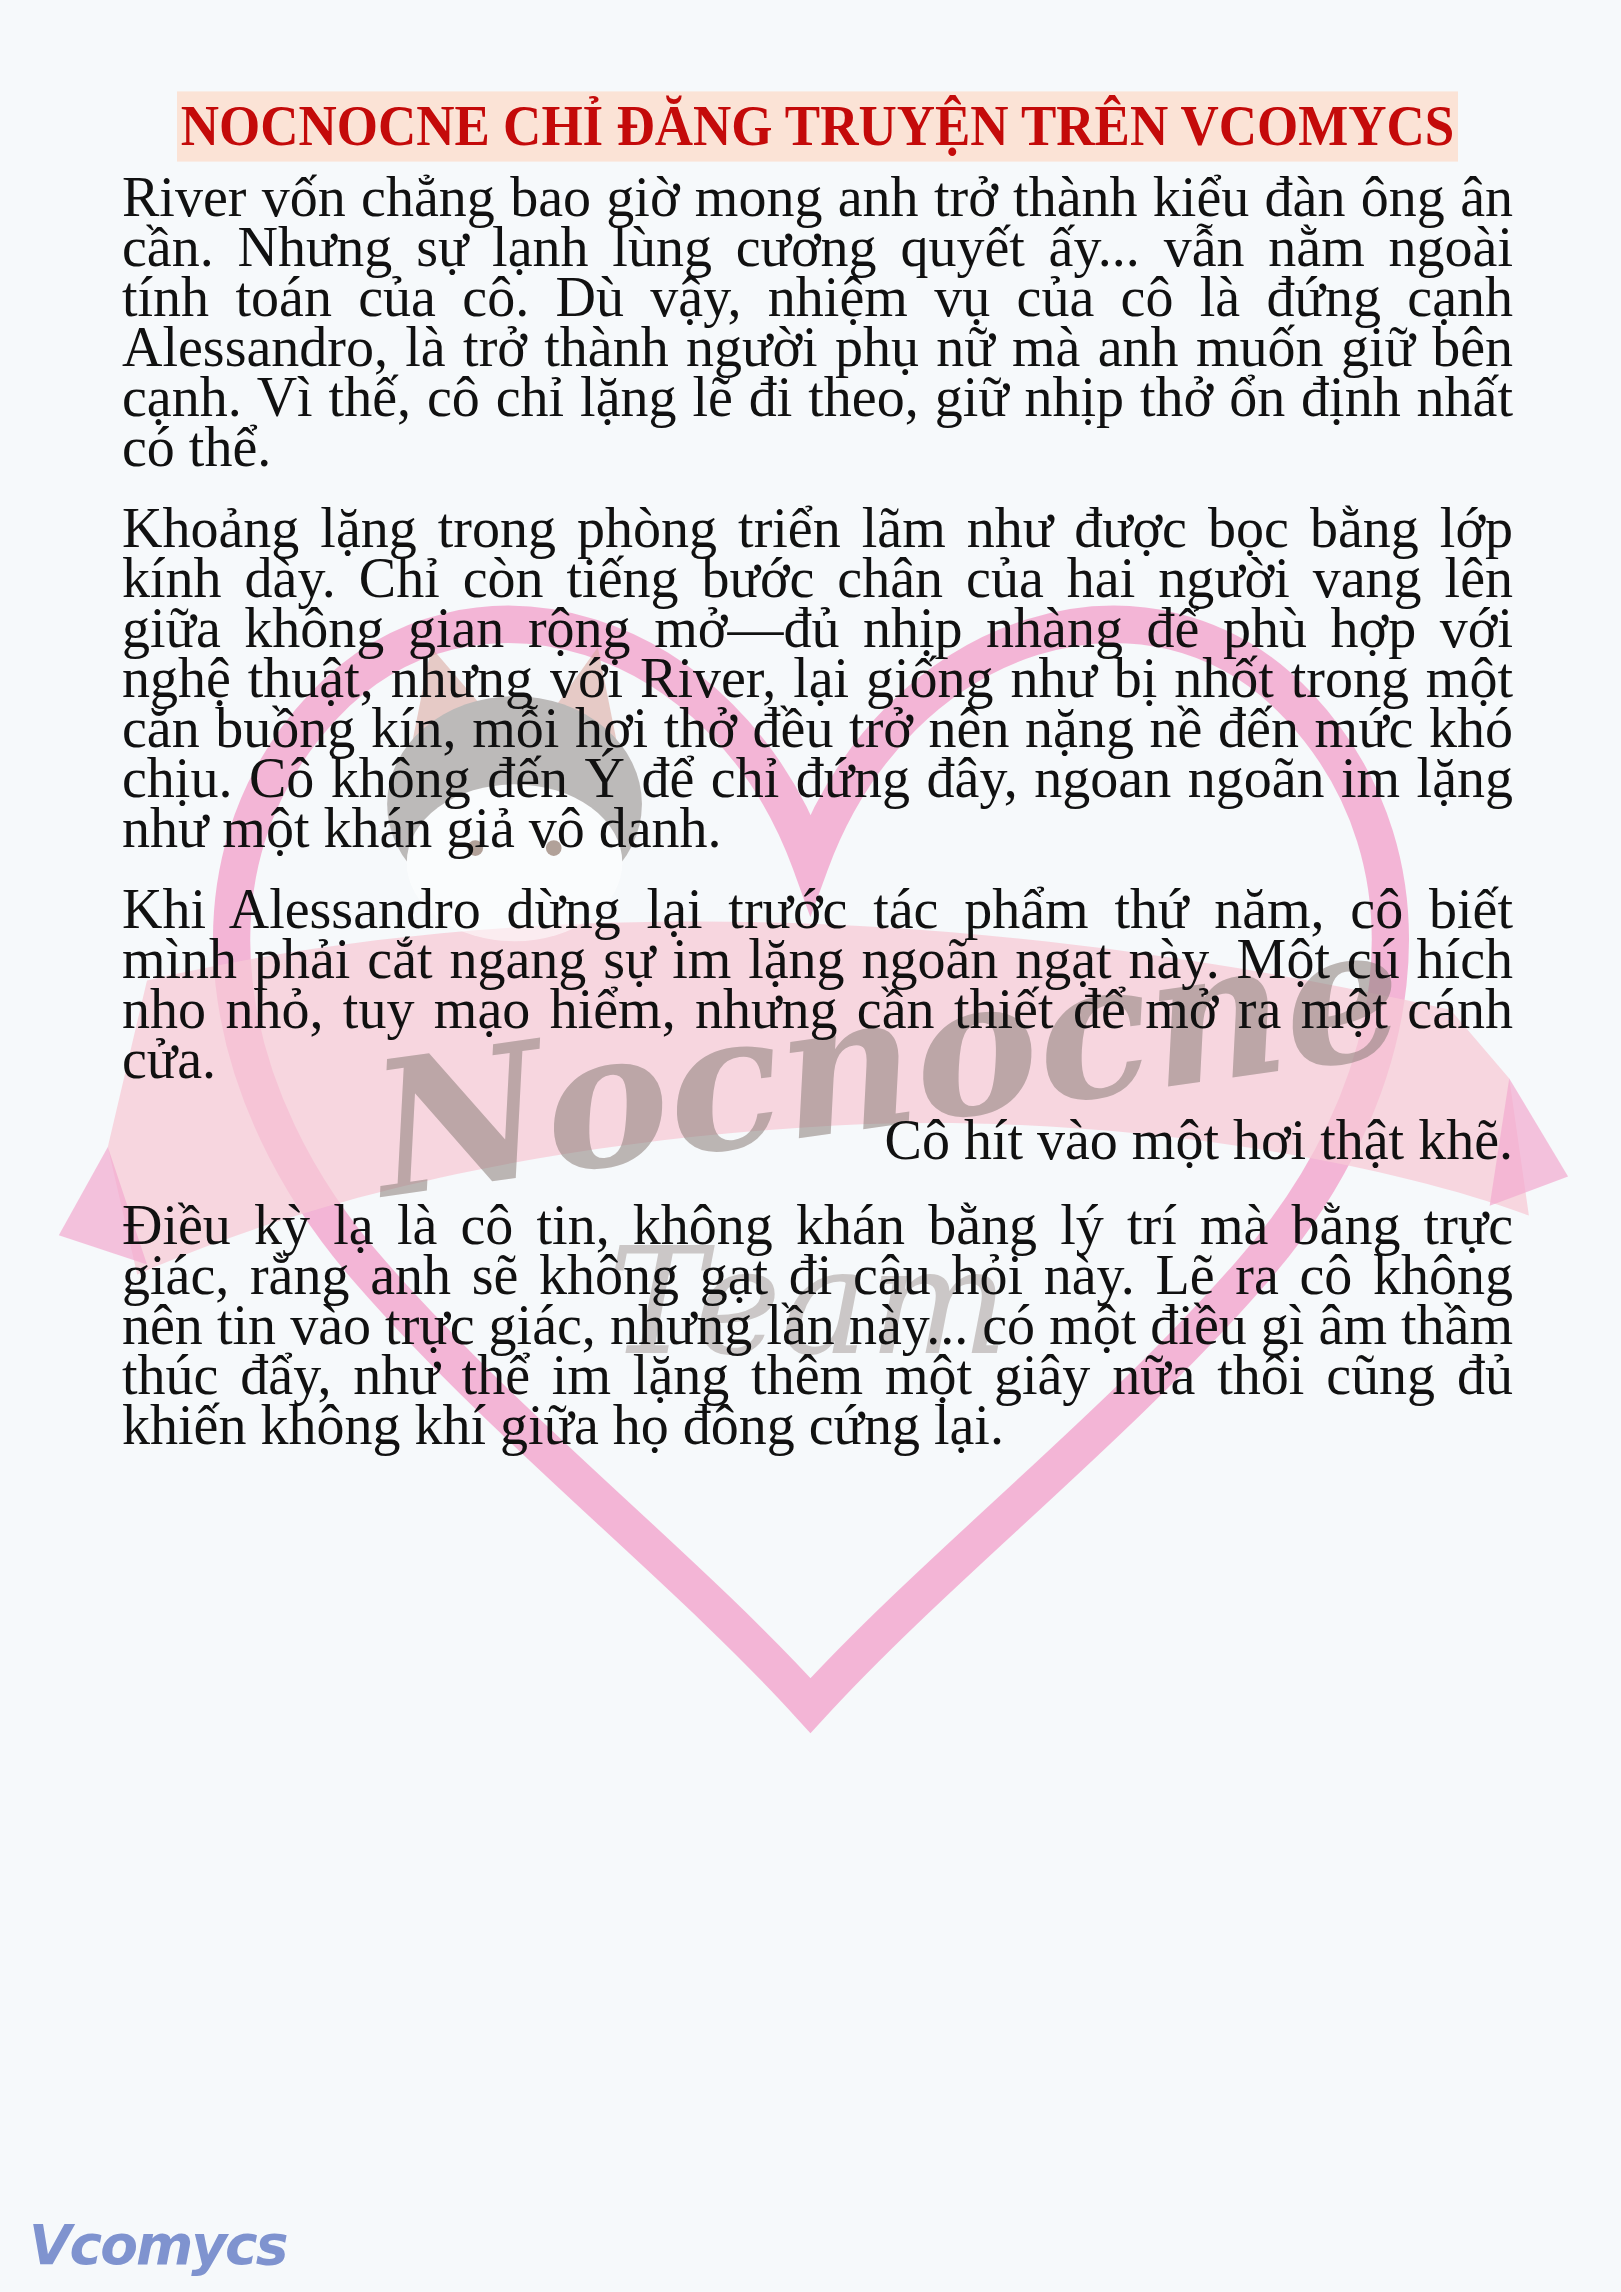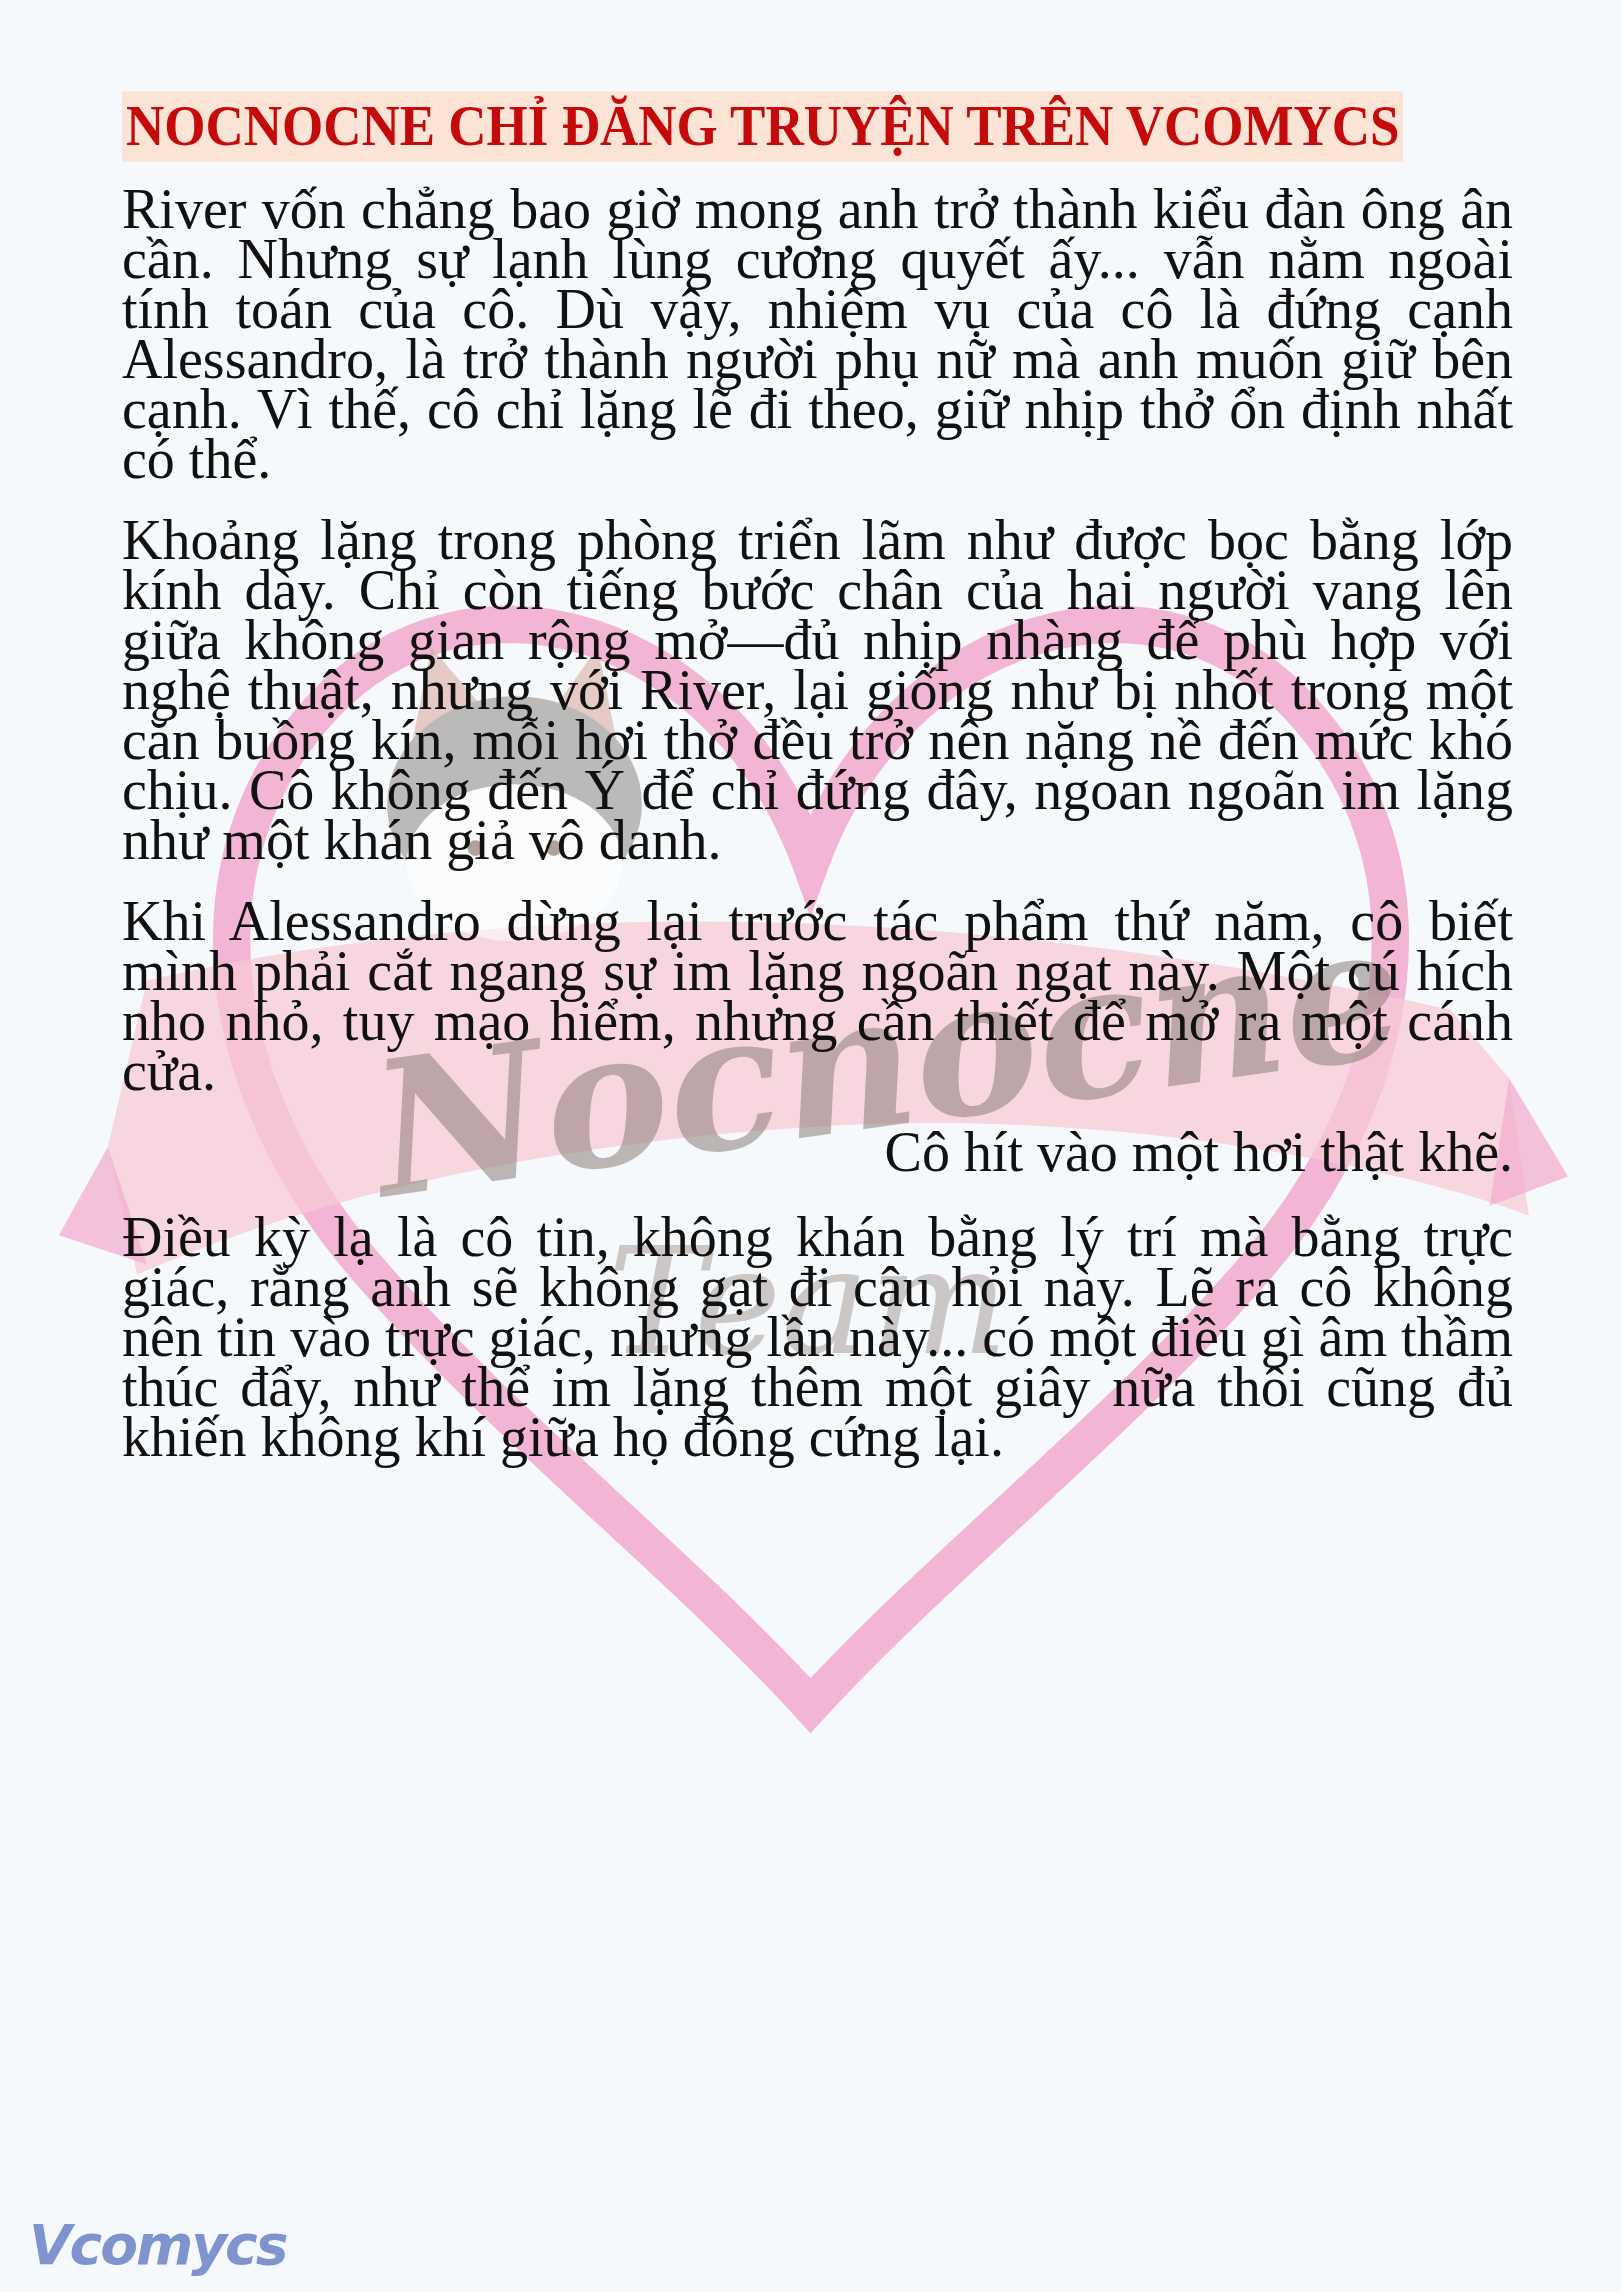--- a/index.html
+++ b/index.html
@@ -17,21 +17,22 @@
       width: 1621px; height: 2293px;
       pointer-events: none;
       z-index: 0;
     }
     .page {
       position: relative;
       z-index: 1;
       padding: 94px 108px 0 122px;
     }
     .title-wrap {
-      margin-bottom: 25px;
+      text-align: center;
+      margin-bottom: 13px;
     }
     .title {
       display: inline-block;
       background: #fbe3d6;
       color: #c40a0a;
       font-family: "Liberation Serif", "DejaVu Serif", serif;
       font-weight: bold;
       font-size: 53px;
       line-height: 65px;
       padding: 0 3.9px;

